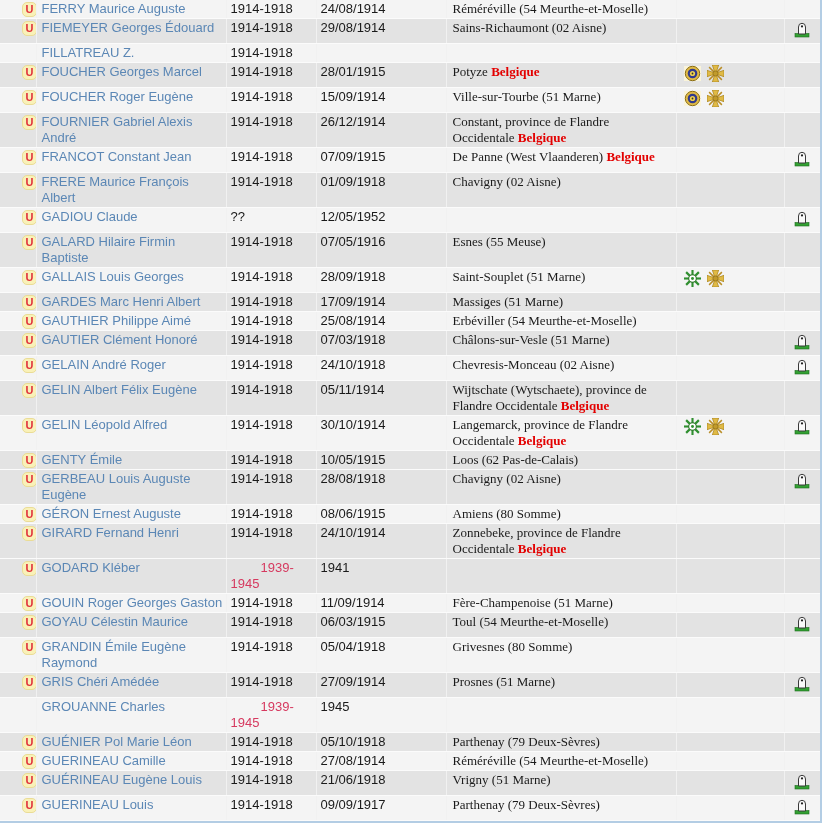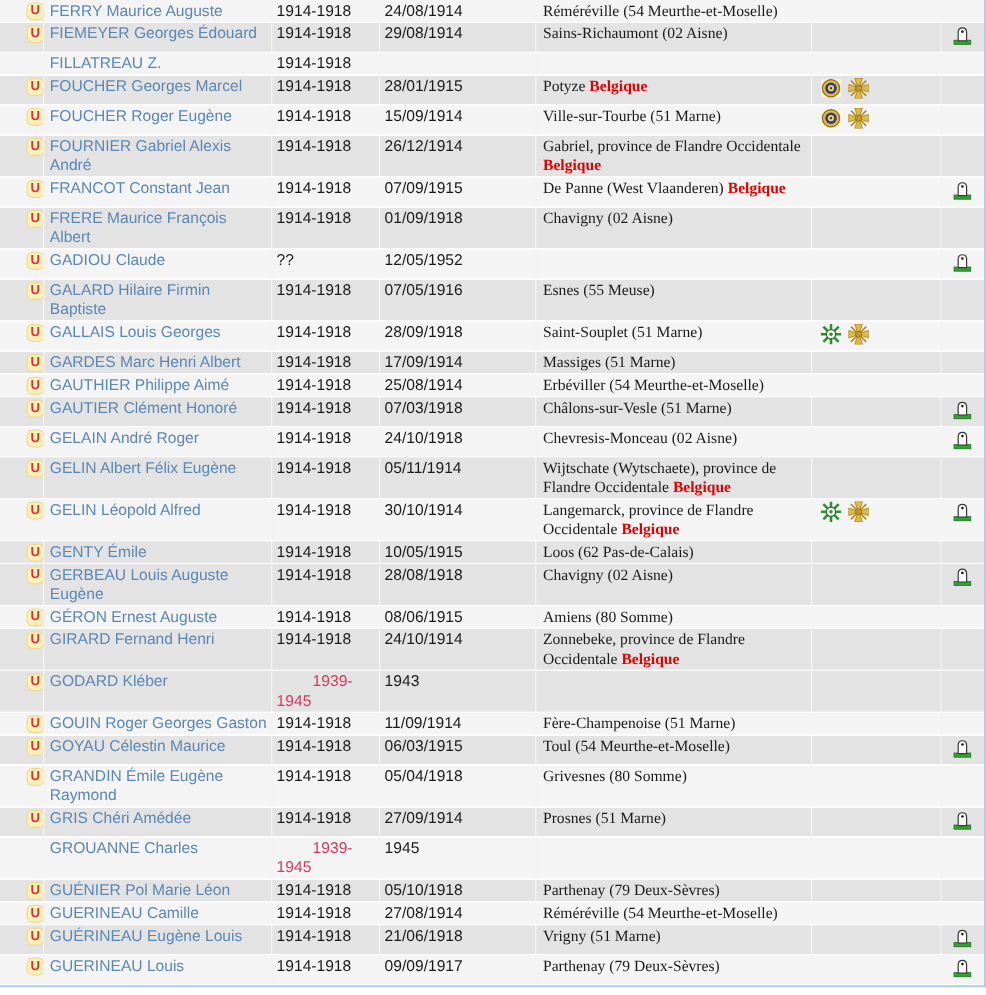--- a/index.html
+++ b/index.html
@@ -115,21 +115,21 @@
                 <path d="M5,0 L11,0 L9,6 L7,6 Z M5,16 L11,16 L9,10 L7,10 Z M0,5 L0,11 L6,9 L6,7 Z M16,5 L16,11 L10,9 L10,7 Z" fill="#e0ba45" stroke="#a8831f" stroke-width="0.7"></path>
                 <circle cx="8" cy="8" r="2.4" fill="#c09a2c" stroke="#8a6d15" stroke-width="0.6"></circle>
               </svg></span></td>
           <td class="c-tomb"></td>
         </tr>
         <tr class="even">
           <td class="c-icons"><span class="ubadge">U</span><span class="pbadge">P</span></td>
           <td class="c-name"><a class="sname">FOURNIER Gabriel Alexis André</a></td>
           <td class="c-war"><span>1914-1918</span></td>
           <td class="c-date"><span>26/12/1914</span></td>
-          <td class="c-place"><span>Gabriel, province de Flandre Occidentale</span> <span class="belg">Belgique</span></td>
+          <td class="c-place"><span>Constant, province de Flandre Occidentale</span> <span class="belg">Belgique</span></td>
           <td class="c-medals"></td>
           <td class="c-tomb"></td>
         </tr>
         <tr class="odd">
           <td class="c-icons"><span class="ubadge">U</span><span class="pbadge">P</span></td>
           <td class="c-name"><a class="sname">FRANCOT Constant Jean</a></td>
           <td class="c-war"><span>1914-1918</span></td>
           <td class="c-date"><span>07/09/1915</span></td>
           <td class="c-place"><span>De Panne (West Vlaanderen)</span> <span class="belg">Belgique</span></td>
           <td class="c-medals"></td>
@@ -310,21 +310,21 @@
           <td class="c-war"><span>1914-1918</span></td>
           <td class="c-date"><span>24/10/1914</span></td>
           <td class="c-place"><span>Zonnebeke, province de Flandre Occidentale</span> <span class="belg">Belgique</span></td>
           <td class="c-medals"></td>
           <td class="c-tomb"></td>
         </tr>
         <tr class="even">
           <td class="c-icons"><span class="ubadge">U</span></td>
           <td class="c-name"><a class="sname">GODARD Kléber</a></td>
           <td class="c-war"><span class="war-red">1939-1945</span></td>
-          <td class="c-date"><span>1943</span></td>
+          <td class="c-date"><span>1941</span></td>
           <td class="c-place"><span></span></td>
           <td class="c-medals"></td>
           <td class="c-tomb"></td>
         </tr>
         <tr class="odd">
           <td class="c-icons"><span class="ubadge">U</span><span class="pbadge">P</span></td>
           <td class="c-name"><a class="sname">GOUIN Roger Georges Gaston</a></td>
           <td class="c-war"><span>1914-1918</span></td>
           <td class="c-date"><span>11/09/1914</span></td>
           <td class="c-place"><span>Fère-Champenoise (51 Marne)</span></td>

